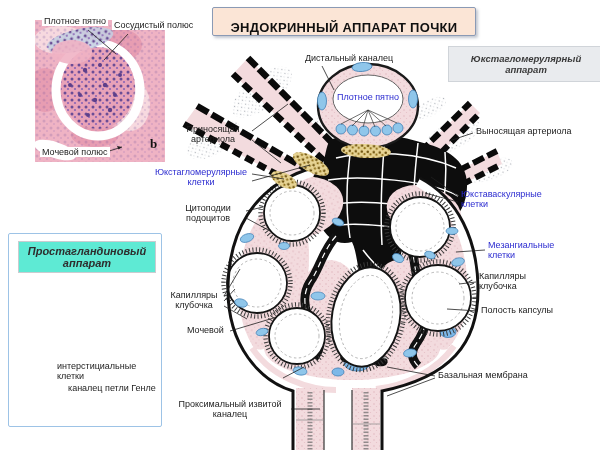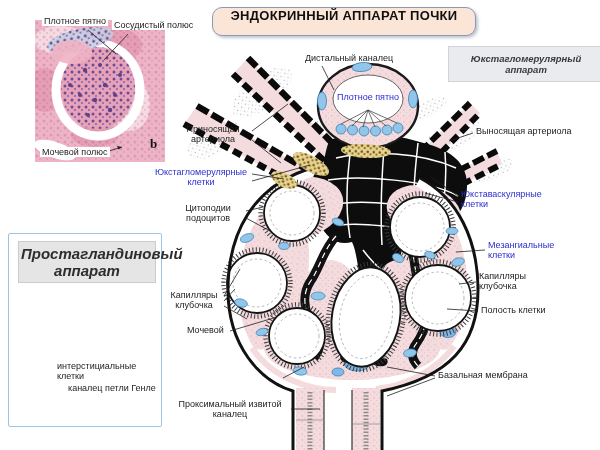--- a/index.html
+++ b/index.html
@@ -6,32 +6,32 @@
   .stage{position:relative;width:600px;height:450px;background:#ffffff;
          font-family:"Liberation Sans",sans-serif;overflow:hidden;}
   svg{position:absolute;left:0;top:0;}
   .lbl{position:absolute;font-size:9px;line-height:1.15;color:#1c1c1c;z-index:5;}
   .nowrap{white-space:nowrap;}
   .center{text-align:center;}
   .right{text-align:center;}
   .chip{background:#ffffff;padding:0 2px;}
   .blue{color:var(--accent-blue);}
   .title-box{position:absolute;left:212px;top:7px;width:262px;height:27px;z-index:6;
-    background:var(--title-bg);border:1.6px solid #8a9ab5;border-radius:10px;
+    background:var(--title-bg);border:1.6px solid #8a9ab5;border-radius:2px;
     box-shadow:2px 2px 3px rgba(120,130,150,.45);
-    display:flex;align-items:flex-start;justify-content:center;
+    display:flex;align-items:flex-end;justify-content:center;
     font-size:13px;font-weight:bold;color:#101010;letter-spacing:.3px;}
   .gray-box{position:absolute;left:448px;top:46px;width:146px;z-index:6;
     background:var(--box-bg);border:1px solid #d0d4d9;padding:6px 4px;
     font-size:9.5px;font-style:italic;font-weight:bold;color:#3a3a3a;text-align:center;}
   .prost-panel{position:absolute;left:8px;top:233px;width:152px;height:192px;z-index:2;
     background:#fff;border:1.6px solid var(--panel-border);border-radius:2px;}
   .prost-header{position:absolute;left:18px;top:241px;width:132px;z-index:6;
-    background:#e5e5e5;border:1px solid #c9ccd0;padding:3px 2px;
-    font-size:15px;font-style:italic;font-weight:bold;color:#2e2e2e;text-align:center;}
+    background:#5eead4;border:1px solid #c9ccd0;padding:3px 2px;
+    font-size:11px;font-style:italic;font-weight:bold;color:#2e2e2e;text-align:center;}
   .corner-b{position:absolute;left:150px;top:136px;z-index:5;font-size:13px;
     font-weight:bold;color:#111;font-family:"Liberation Serif",serif;}
 </style>
 </head>
 <body>
 
 <div class="stage">
 
 <svg width="600" height="450" viewBox="0 0 600 450">
   <defs>
@@ -344,19 +344,19 @@
 <div class="lbl center" style="left:176px;top:124px;width:74px;">Приносящая артериола</div>
 <div class="lbl blue right" style="left:152px;top:167px;width:98px;">Юкстагломерулярные клетки</div>
 <div class="lbl center" style="left:171px;top:203px;width:74px;">Цитоподии подоцитов</div>
 <div class="lbl center" style="left:163px;top:290px;width:62px;">Капилляры клубочка</div>
 <div class="lbl nowrap" style="left:187px;top:325px;">Мочевой</div>
 <div class="lbl center" style="left:170px;top:399px;width:120px;">Проксимальный извитой каналец</div>
 <div class="lbl nowrap" style="left:476px;top:126px;">Выносящая артериола</div>
 <div class="lbl blue" style="left:461px;top:189px;width:92px;">Юкставаскулярные клетки</div>
 <div class="lbl blue" style="left:488px;top:240px;width:84px;">Мезангиальные клетки</div>
 <div class="lbl" style="left:479px;top:271px;width:62px;">Капилляры клубочка</div>
-<div class="lbl nowrap" style="left:481px;top:305px;">Полость клетки</div>
+<div class="lbl nowrap" style="left:481px;top:305px;">Полость капсулы</div>
 <div class="lbl nowrap" style="left:438px;top:370px;">Базальная мембрана</div>
 
 <div class="lbl" style="left:57px;top:361px;width:92px;z-index:6;">интерстициальные клетки</div>
 <div class="lbl nowrap" style="left:68px;top:383px;z-index:6;">каналец петли Генле</div>
 
 </div>
 
 </body></html>

